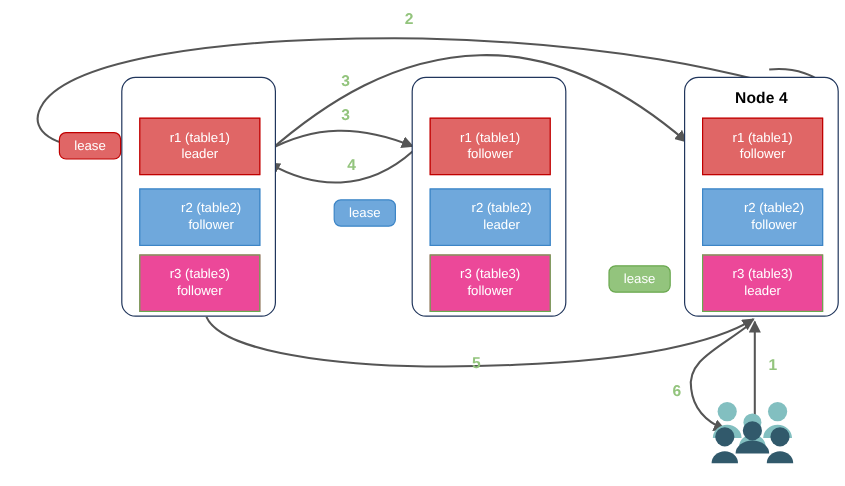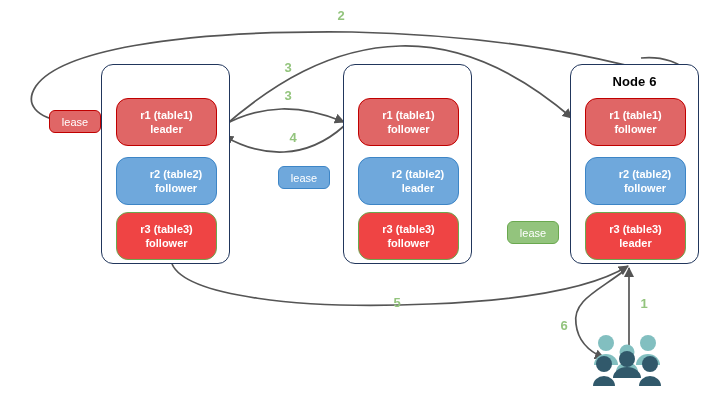--- a/index.html
+++ b/index.html
@@ -40,42 +40,41 @@
     color: #000000;
     margin-top: 9px;
     letter-spacing: 0.1px;
   }
   .replica {
     position: absolute;
     left: 14px;
     width: 101px;
     height: 48px;
     box-sizing: border-box;
-    border-radius: 12px;
+    border-radius: 0;
     display: flex;
     flex-direction: column;
     align-items: center;
     justify-content: center;
     color: #ffffff;
     font-size: 11px;
     line-height: 14px;
     text-align: center;
-    font-weight: bold;
   }
   .rep-red {
     background: #e06666;
     border: 1.6px solid #c00000;
   }
   .rep-blue {
     background: #6fa8dc;
     border: 1.6px solid #3d85c6;
     padding-left: 19px;
   }
   .rep-green {
-    background: #ef4444;
+    background: #ec4899;
     border: 1.6px solid #6aa84f;
   }
   .lease {
     position: absolute;
     box-sizing: border-box;
     border-radius: 6px;
     display: flex;
     align-items: center;
     justify-content: center;
     color: #ffffff;
@@ -164,21 +163,21 @@
       <span>r2 (table2)</span>
       <span>leader</span>
     </div>
     <div class="replica rep-green" style="top:147px;">
       <span>r3 (table3)</span>
       <span>follower</span>
     </div>
   </div>
 
   <div class="node" style="left:570px; top:64px; width:129px; height:200px;">
-    <div class="node-title">Node 6</div>
+    <div class="node-title">Node 4</div>
     <div class="replica rep-red" style="top:33px;">
       <span>r1 (table1)</span>
       <span>follower</span>
     </div>
     <div class="replica rep-blue" style="top:92px;">
       <span>r2 (table2)</span>
       <span>follower</span>
     </div>
     <div class="replica rep-green" style="top:147px;">
       <span>r3 (table3)</span>

